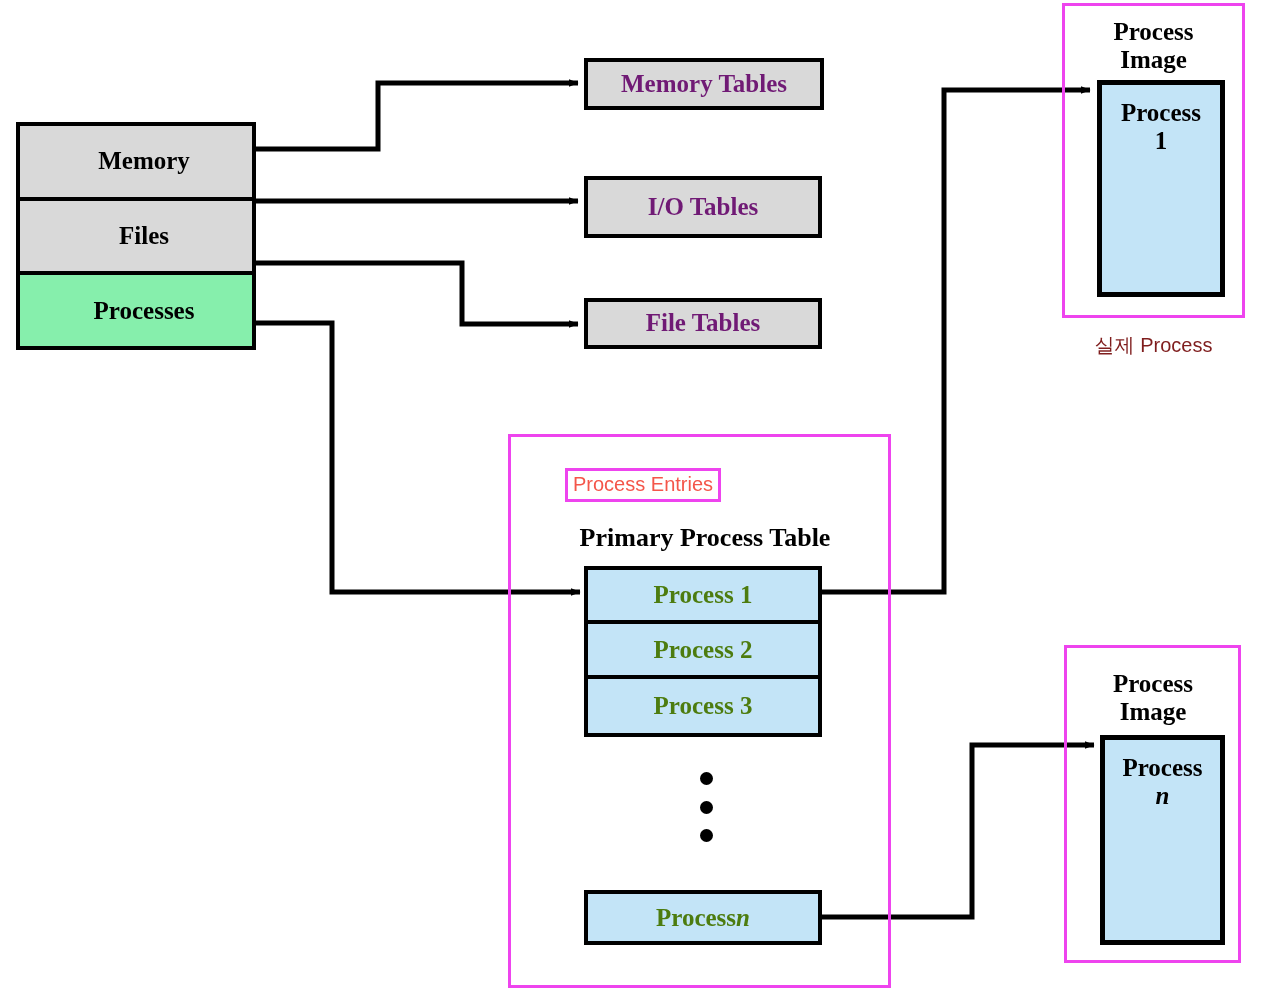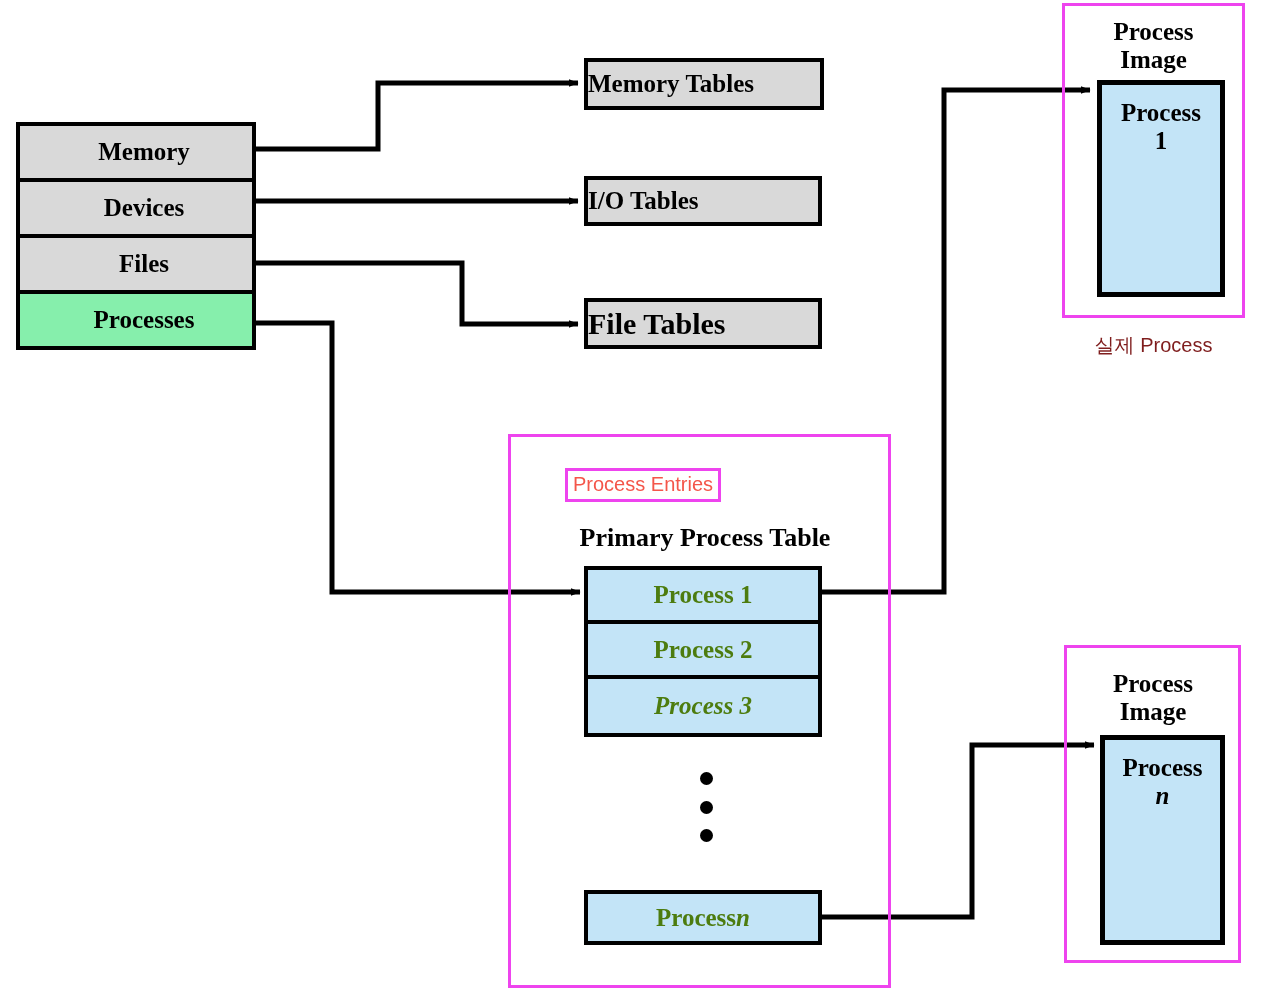--- a/index.html
+++ b/index.html
@@ -23,24 +23,25 @@
     top: 0;
     width: 1280px;
     height: 1007px;
     pointer-events: none;
   }
   .box {
     position: absolute;
     box-sizing: border-box;
     display: flex;
     align-items: center;
+    justify-content: center;
     border: 4px solid #000000;
     font-family: "Liberation Serif", serif;
     font-weight: bold;
-    color: #000000;
+    color: #701a75;
     text-align: center;
     line-height: 1.05;
   }
   .stack {
     position: absolute;
     box-sizing: border-box;
     border: 4px solid #000000;
     display: flex;
     flex-direction: column;
   }
@@ -165,45 +166,44 @@
 
     <path d="M256,323 L332,323 L332,592 L580,592" fill="none" stroke="#000000" stroke-width="5" marker-end="url(#ah)"></path>
 
     <path d="M822,592 L944,592 L944,90 L1090,90" fill="none" stroke="#000000" stroke-width="5" marker-end="url(#ah)"></path>
 
     <path d="M822,917 L972,917 L972,745 L1094,745" fill="none" stroke="#000000" stroke-width="5" marker-end="url(#ah)"></path>
   </svg>
 
   <div class="stack" style="left:16px; top:122px; width:240px; height:228px;">
     <div class="stack-row grey">Memory</div>
-    <div class="stack-row grey">Devices</div>
     <div class="stack-row grey">Files</div>
     <div class="stack-row blue">Processes</div>
   </div>
 
   <div class="box grey" style="left:584px; top:58px; width:240px; height:52px; font-size:25px;">
     <span>Memory Tables</span>
   </div>
-  <div class="box grey" style="left:584px; top:176px; width:238px; height:50px; font-size:25px;">
+  <div class="box grey" style="left:584px; top:176px; width:238px; height:62px; font-size:25px;">
     <span>I/O Tables</span>
   </div>
-  <div class="box grey" style="left:584px; top:298px; width:238px; height:51px; font-size:30px;">
+  <div class="box grey" style="left:584px; top:298px; width:238px; height:51px; font-size:25px;">
     <span>File Tables</span>
   </div>
 
   <div class="group" style="left:508px; top:434px; width:383px; height:554px;"></div>
 
   <div class="tag" style="left:537px; top:468px;margin-left:28px;">Process Entries</div>
 
   <div class="caption" style="left:505px; top:523px; width:400px; font-size:26px;">Primary Process Table</div>
 
   <div class="tablebox" style="left:584px; top:566px; width:238px; height:171px;">
     <div class="tablerow" style="height:55px; border-bottom:4px solid #000;">Process 1</div>
     <div class="tablerow" style="height:55px; border-bottom:4px solid #000;">Process 2</div>
-    <div class="tablerow" style="height:55px;font-style:italic;">Process 3</div>
+    <div class="tablerow" style="height:55px;">Process 3</div>
   </div>
 
   <div class="dots" style="left:699px; top:772px; width:14px; height:70px;">
     <span class="dot"></span>
     <span class="dot"></span>
     <span class="dot"></span>
   </div>
 
   <div class="tablebox" style="left:584px; top:890px; width:238px; height:55px;">
     <div class="tablerow" style="height:100%;">

